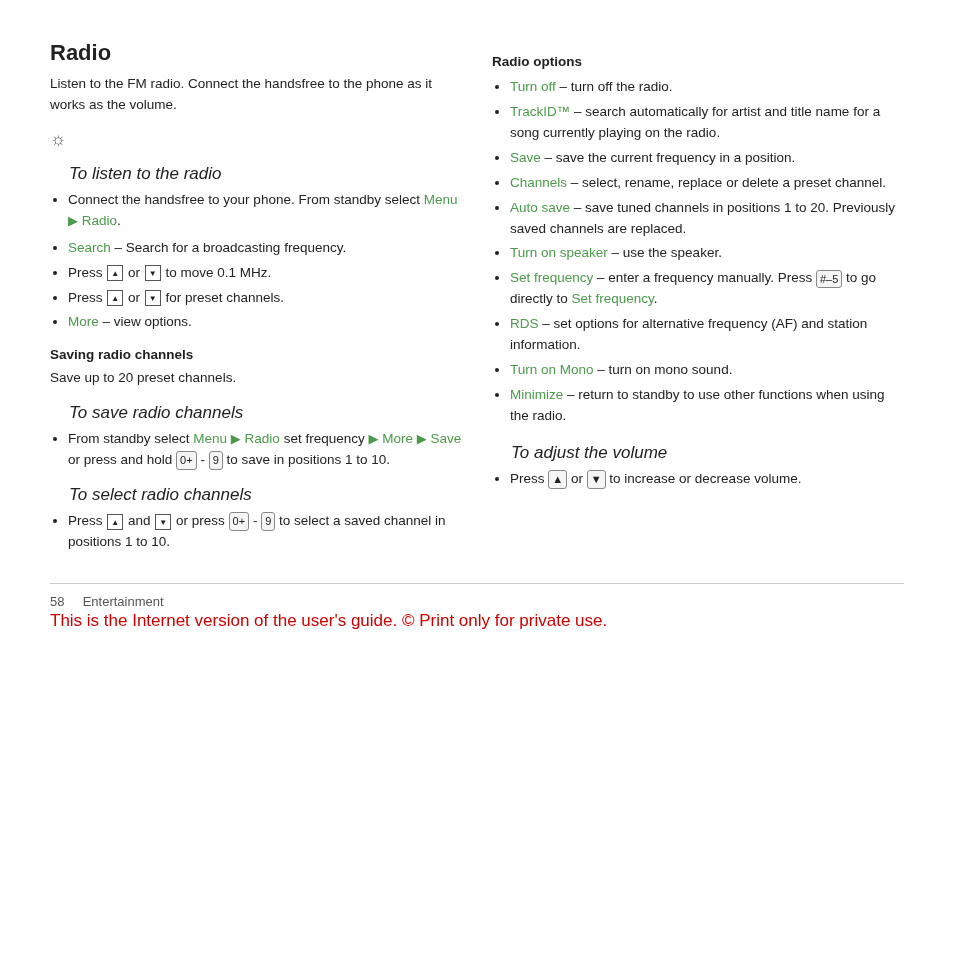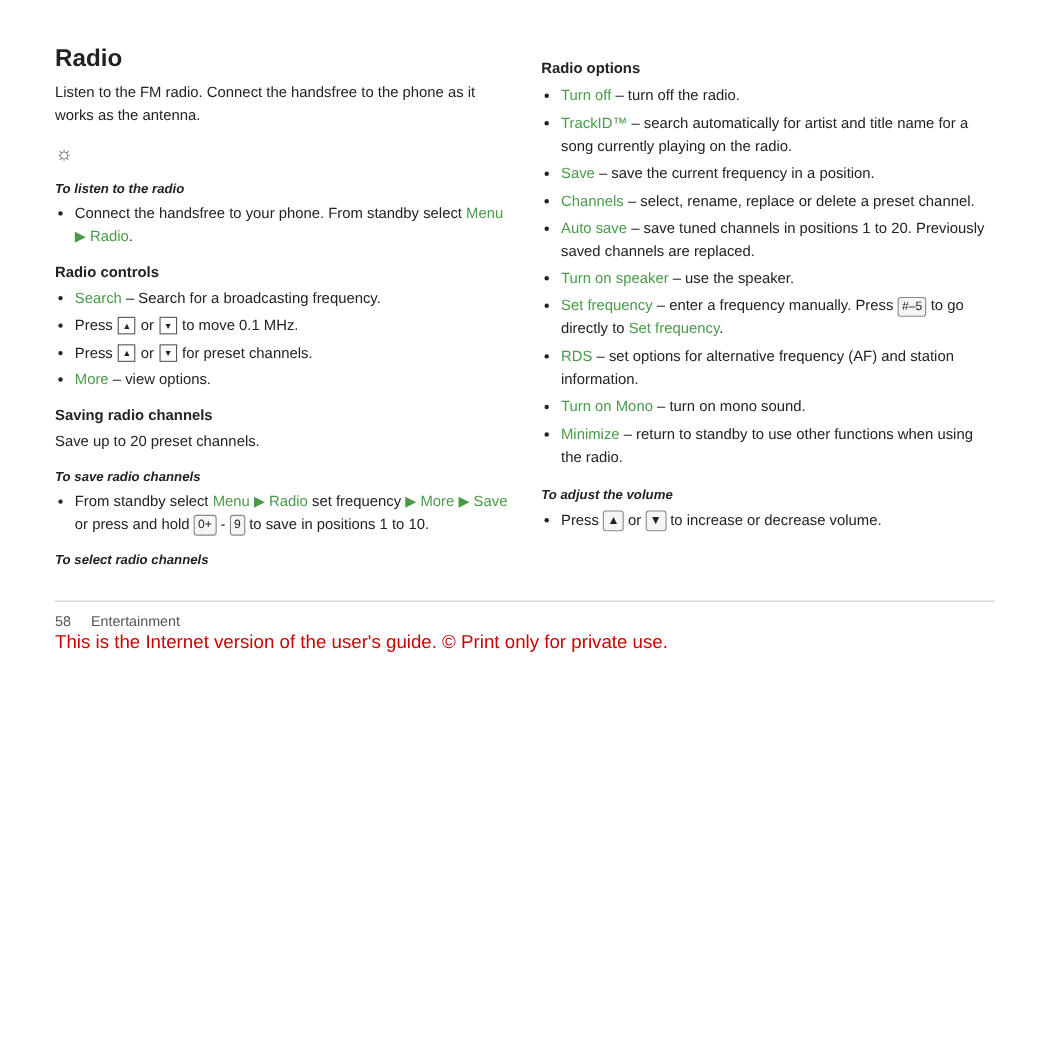--- a/index.html
+++ b/index.html
@@ -51,25 +51,26 @@
       color: #444;
       line-height: 1.5;
     }
     .section-title-bold {
       font-weight: bold;
       margin-top: 14px;
       margin-bottom: 6px;
       font-size: 13.5px;
     }
     .section-title-italic {
-      font-weight: bold;
+      font-weight: normal;
       font-style: italic;
       margin-top: 14px;
       margin-bottom: 6px;
-      font-size: 12px;
+      font-size: 17px;
+      margin-left: 19px;
     }
     ul {
       padding-left: 18px;
       margin-bottom: 6px;
     }
     ul li {
       margin-bottom: 4px;
       line-height: 1.55;
     }
     .green { color: #4a9a4a; }
@@ -116,38 +117,35 @@
     }
   </style>
 </head>
 <body>
 
 <div class="page-layout">
 
   <div class="left-col">
 
     <h1>Radio</h1>
-    <p>Listen to the FM radio. Connect the handsfree to the phone as it works as the antenna.</p>
+    <p>Listen to the FM radio. Connect the handsfree to the phone as it works as the volume.</p>
 
     <div class="note-box">
       <span class="note-icon">☼</span>
     </div>
 
     <div class="section-title-italic">
       <span>To listen to the radio</span>
     </div>
     <ul>
       <li>
         Connect the handsfree to your phone. From standby select <span class="green">Menu</span> <span class="arrow-right">▶</span> <span class="green">Radio</span>.
       </li>
     </ul>
 
-    <div class="section-title-bold">
-      <span>Radio controls</span>
-    </div>
     <ul>
       <li>
         <span class="green">Search</span> – Search for a broadcasting frequency.
       </li>
       <li>
         Press <span class="nav-icon" style="font-size:8px; line-height:16px;">▲</span> or <span class="nav-icon" style="font-size:8px; line-height:16px;">▼</span> to move 0.1 MHz.
       </li>
       <li>
         Press <span class="nav-icon" style="font-size:8px; line-height:16px;">▲</span> or <span class="nav-icon" style="font-size:8px; line-height:16px;">▼</span> for preset channels.
       </li>
@@ -168,20 +166,26 @@
       <li>
         From standby select <span class="green">Menu</span> <span class="arrow-right">▶</span> <span class="green">Radio</span>
         set frequency <span class="arrow-right">▶</span> <span class="green">More</span> <span class="arrow-right">▶</span> <span class="green">Save</span> or press
         and hold <span class="kbd">0+</span> - <span class="kbd">9</span> to save in positions 1 to 10.
       </li>
     </ul>
 
     <div class="section-title-italic">
       <span>To select radio channels</span>
     </div>
+    <ul>
+      <li>
+        Press <span class="nav-icon" style="font-size:8px; line-height:16px;">▲</span> and <span class="nav-icon" style="font-size:8px; line-height:16px;">▼</span> or press <span class="kbd">0+</span> - <span class="kbd">9</span>
+        to select a saved channel in positions 1 to 10.
+      </li>
+    </ul>
 
   </div>
 
   <div class="right-col">
 
     <div class="section-title-bold">Radio options</div>
 
     <ul style="margin-top:8px;">
       <li>
         <span class="green">Turn off</span> – turn off the radio.

